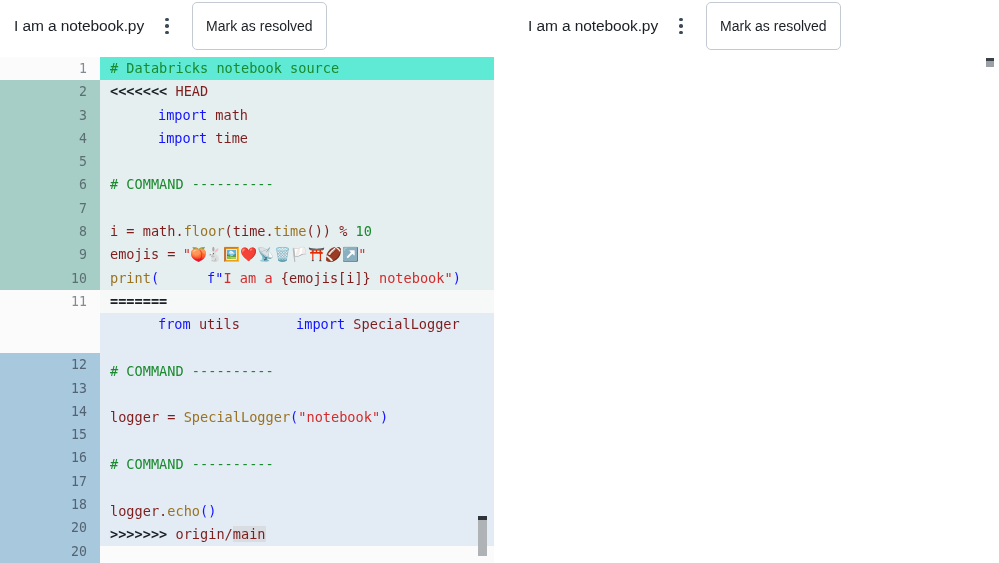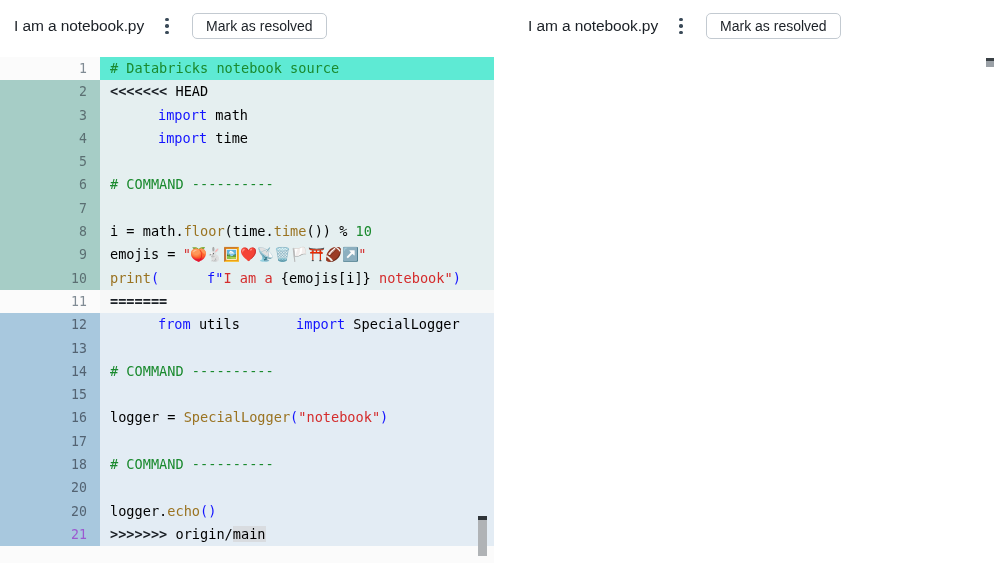--- a/index.html
+++ b/index.html
@@ -46,21 +46,21 @@
     flex: 0 0 auto;
   }
   .kebab i {
     display: block;
     width: 3.5px; height: 3.5px;
     border-radius: 50%;
     background: #3a4a58;
   }
   .resolve-btn {
     margin-left: 14px;
-    height: 26px;
+    height: 48px;
     padding: 0 13px;
     display: inline-flex;
     align-items: center;
     border: 1px solid #c3cad1;
     border-radius: 5px;
     background: #ffffff;
     color: #1b2026;
     font-size: 14px;
     font-family: "Liberation Sans", sans-serif;
     white-space: nowrap;
@@ -92,38 +92,38 @@
     padding-right: 13px;
     color: #808b94;
     font-size: 13.2px;
     user-select: none;
   }
   .src { flex: 1 1 auto; padding-left: 10px; color: #1b2026; }
 
   
   .cl.ours   .gut { background: #a6cdc6; color: #5b6f72; }
   .cl.ours   .src { background: #e5eff0; }
-  .cl.theirs .gut { background: #a8c8de; color: #536372; }
+  .cl.theirs .gut { background: #a8c8de; color: #536372; margin-top: 40px; }
   .cl.theirs .src { background: #e3ecf4; }
   .cl.marker .src { background: #f7f8f8; }
   .cl.marker .gut { background: #fbfbfb; }
   .cl.plain  .src { background: #5eead4; }
   .cl.plain  .gut { background: #fbfbfb; }
   .cl.ours.num-violet .gut,
   .cl.theirs.num-violet .gut { color: #9b59d0; }
 
   
   .t-cmt { color: #1a8a2e; }
   .t-kw  { color: #1414ff; margin-left: 48px; }
   .t-str { color: #d42c2c; }
   .t-num { color: #1a8a2e; }
   .t-fn  { color: #9a7321; }
   .t-pn  { color: #1414ff; }
   .t-cls { color: #9a7321; }
-  .t-txt { color: #000000; }
+  .t-txt { color: #7f1d1d; }
   .t-conflict { color: #1b2026; font-weight: 700; }
   .t-sel { background: #d9dce0; }
 
   
   .sb-track-l {
     position: absolute;
     right: 5px; top: 57px;
     width: 13px; height: 506px;
     background: transparent;
   }

